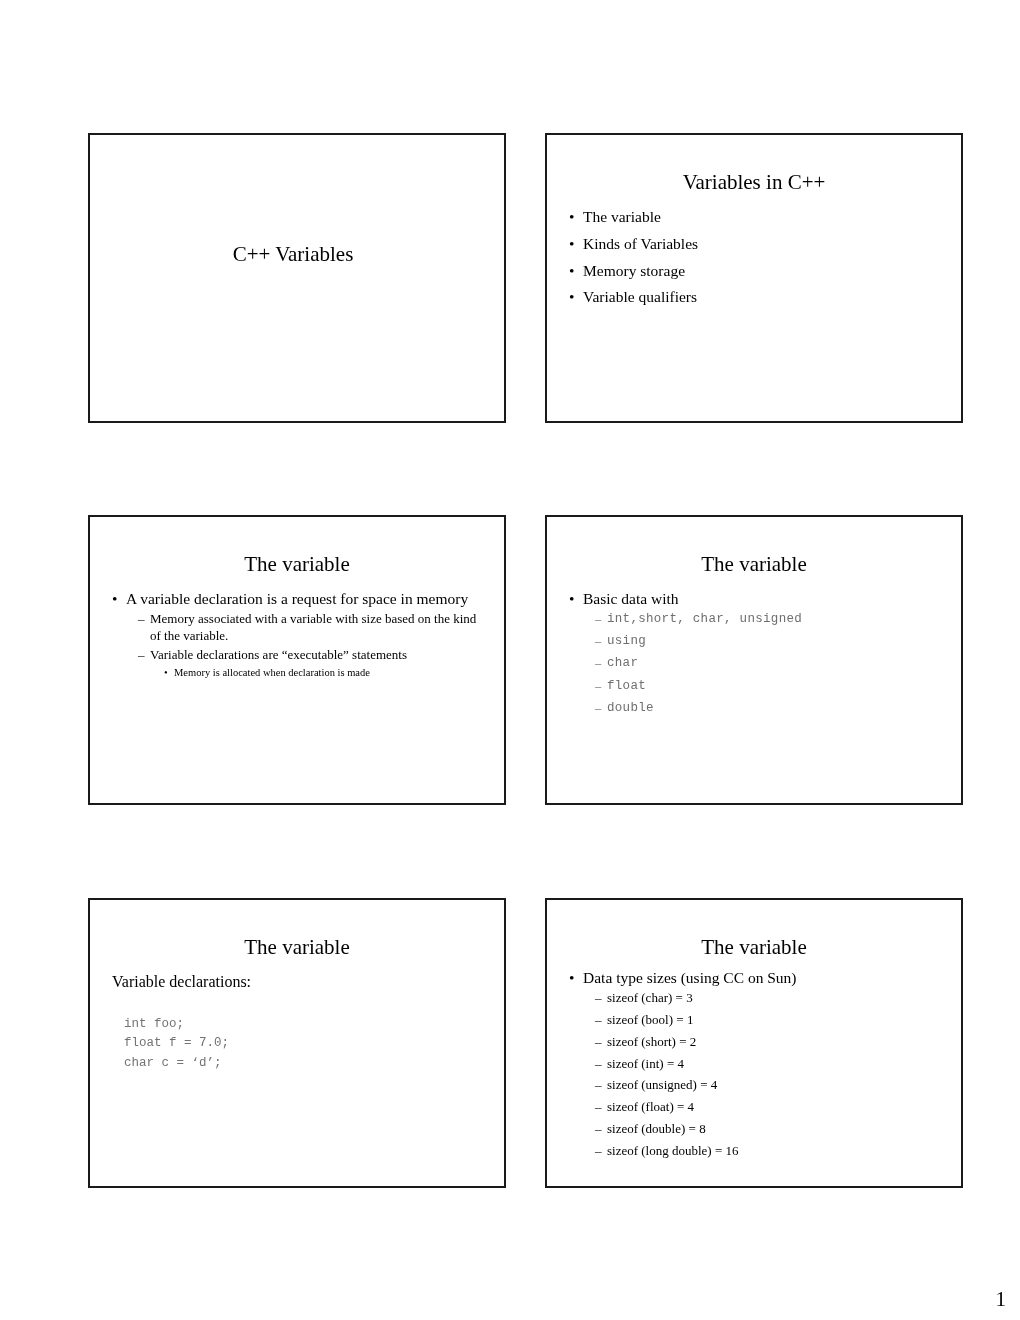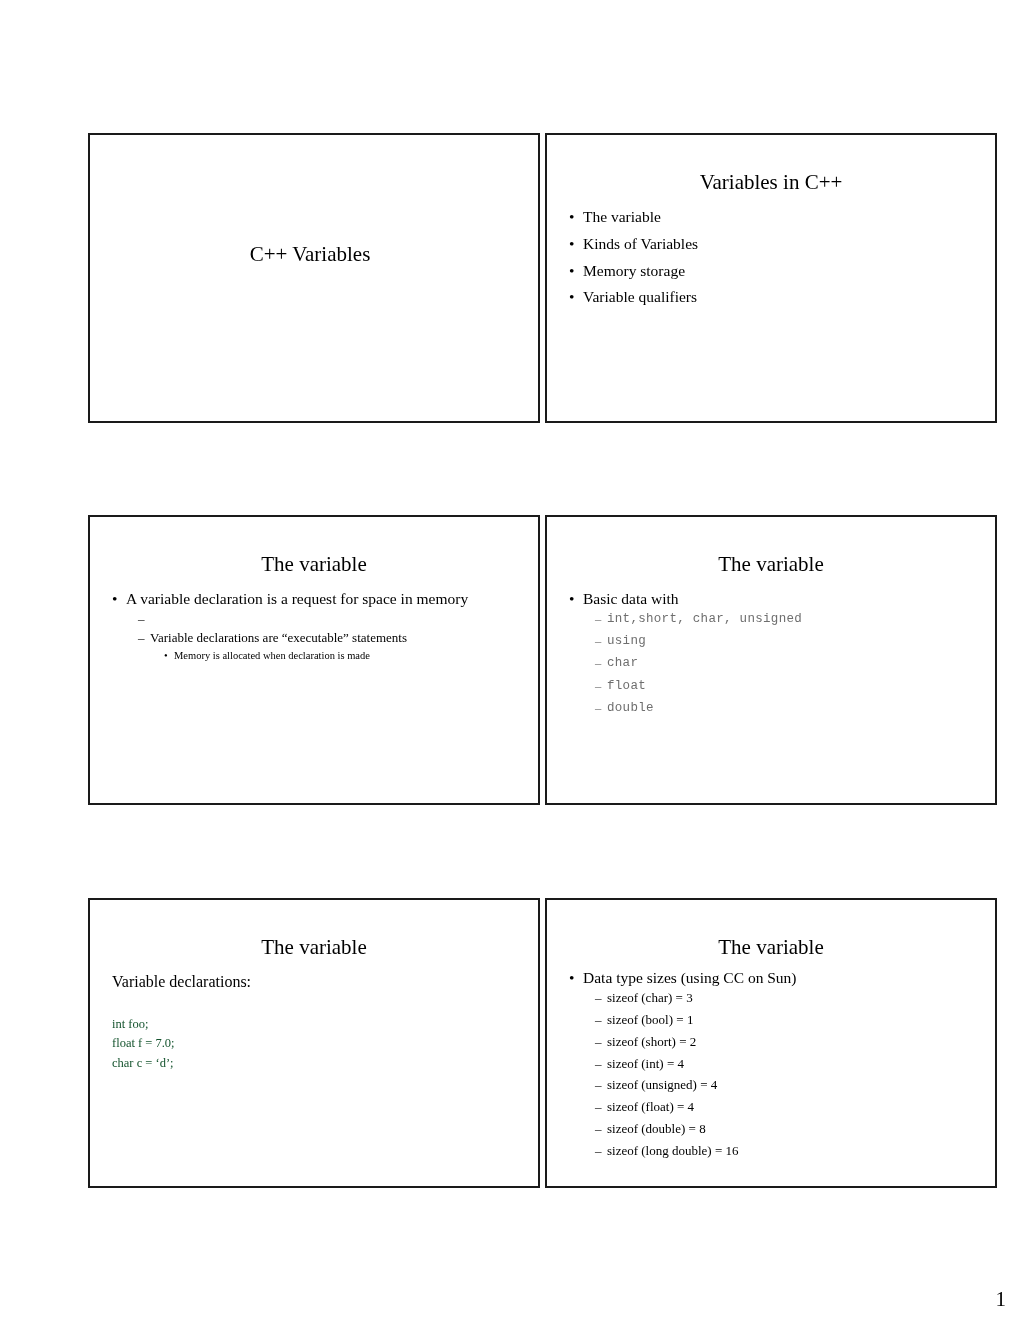--- a/index.html
+++ b/index.html
@@ -17,21 +17,21 @@
   }
 
   .handout-page {
     position: absolute;
     inset: 0;
   }
 
   
   .slide {
     position: absolute;
-    width: 452px;
+    width: 418px;
     height: 290px;
     background: #ffffff;
     border: 2px solid #1a1a1a;
     box-sizing: border-box;
     overflow: hidden;
   }
   .col-left  { left: 88px; }
   .col-right { left: 545px; }
   .row-1 { top: 133px; }
   .row-2 { top: 515px; }
@@ -122,25 +122,26 @@
   .lvl2.mono-row > .marker { color: #6e6e6e; }
 
   .plain-line {
     font-size: 16px;
     line-height: 1.3;
     color: #000;
     margin: 0 0 0 0;
   }
   .code-block {
     margin-top: 22px;
-    font-family: Liberation Serif, serif;
+    font-family: Liberation Mono, monospace;
     font-size: 12.5px;
     line-height: 1.55;
-    color: #14532d;
+    color: #737373;
     white-space: pre;
+    margin-left: 12px;
   }
 
   
   .page-number {
     position: absolute;
     right: 14px;
     bottom: 8px;
     font-size: 21px;
     color: #000;
     font-family: "Liberation Serif", "DejaVu Serif", serif;
@@ -192,20 +193,21 @@
     </div>
     <div class="slide-body">
 
       <div class="lvl1">
         <span class="marker">•</span>
         <span class="btext">A variable declaration is a request for space in memory</span>
       </div>
 
       <div class="lvl2">
         <span class="marker">–</span>
+        <span class="btext">Memory associated with a variable with size based on the kind of the variable.</span>
       </div>
 
       <div class="lvl2">
         <span class="marker">–</span>
         <span class="btext">Variable declarations are “executable” statements</span>
       </div>
 
       <div class="lvl3">
         <span class="marker">•</span>
         <span class="btext">Memory is allocated when declaration is made</span>

